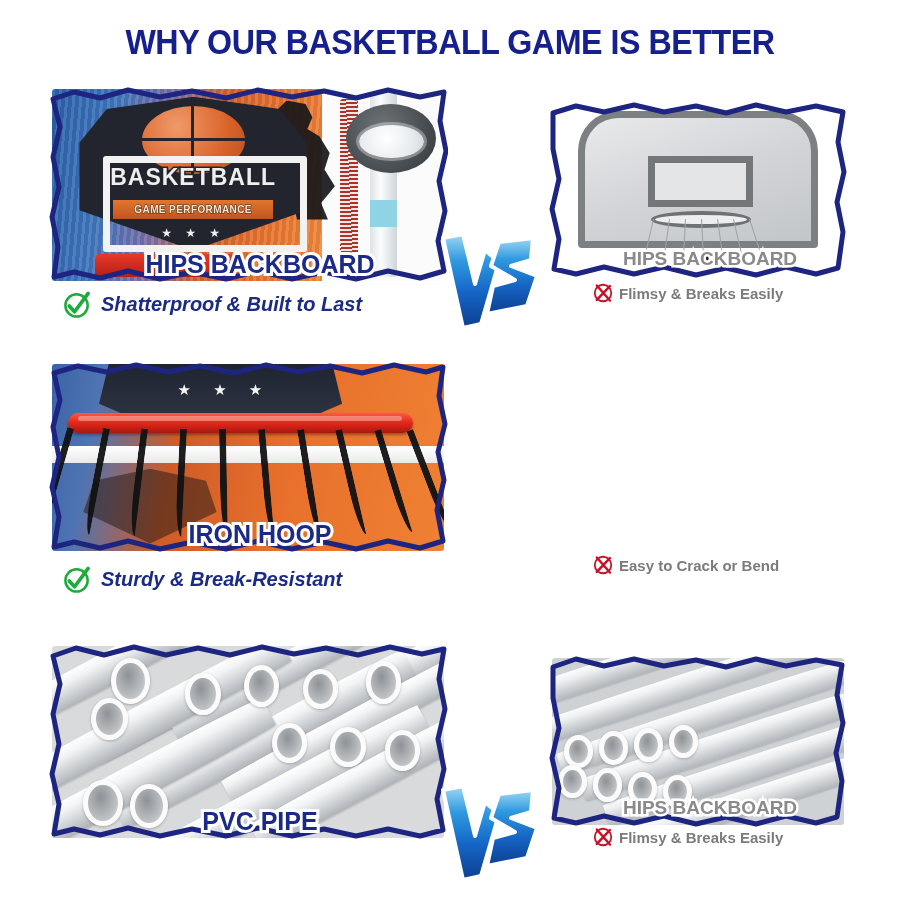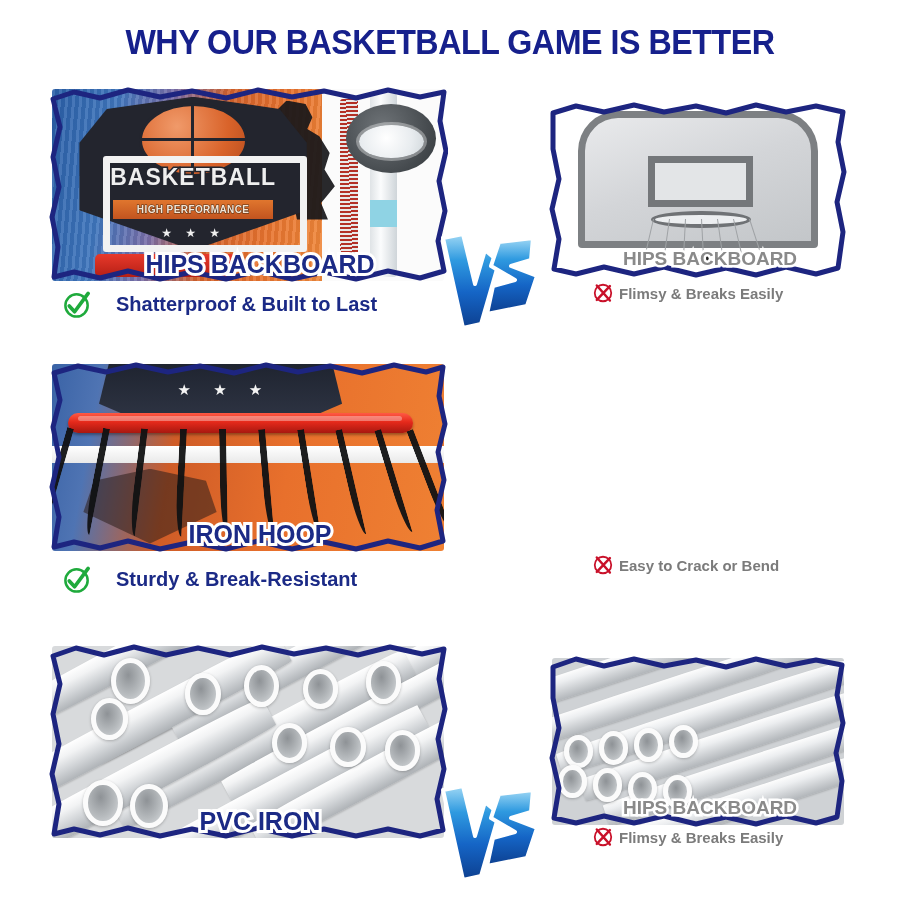--- a/index.html
+++ b/index.html
@@ -82,21 +82,21 @@
     paint-order:stroke fill;
   }
 
   
   .verdict{
     position:absolute;
     display:flex;align-items:center;
     z-index:8;
   }
   .verdict .vtext{font-weight:bold;white-space:nowrap;}
-  .verdict-good .vtext{font-size:20px;color:#1b2a86;margin-left:23px;}
+  .verdict-good .vtext{font-size:20px;color:#1b2a86;margin-left:8px;font-style:italic;}
   .verdict-bad .vtext{font-size:15px;color:#7b7b7b;margin-left:5px;}
 
   .r1 .verdict-good{left:62px;top:214px;}
   .r1 .verdict-bad{left:592px;top:207px;}
   .r2 .verdict-good{left:62px;top:212px;}
   .r2 .verdict-bad{left:592px;top:202px;}
   .r3 .verdict-good{left:62px;top:218px;}
   .r3 .verdict-bad{left:592px;top:194px;}
 
   .ico{display:block;flex:none;}
@@ -348,21 +348,21 @@
       <div class="photo">
         <div class="bb-color">
           <div class="bb-sky"></div>
           <div class="bb-right"></div>
           <div class="bb-player"></div>
           <div class="bb-logo">
             <div class="bb-shield"></div>
             <div class="bb-ball"></div>
             <div class="bb-word">BASKETBALL</div>
             <div class="bb-banner">
-              <span>HIGH PERFORMANCE</span>
+              <span>GAME PERFORMANCE</span>
             </div>
             <div class="bb-stars">★ ★ ★</div>
           </div>
           <div class="bb-innerframe"></div>
           <div class="bb-rim"></div>
           <div class="bb-spring"></div>
           <div class="bb-pipe"></div>
           <div class="bb-pipe-band"></div>
           <div class="bb-pellets"></div>
         </div>
@@ -529,21 +529,21 @@
           <div class="mouth" style="left:49%;top:10%;width:9%;height:22%;"></div>
           <div class="mouth" style="left:64%;top:12%;width:9%;height:21%;"></div>
           <div class="mouth" style="left:80%;top:8%;width:9%;height:22%;"></div>
           <div class="mouth" style="left:56%;top:40%;width:9%;height:21%;"></div>
           <div class="mouth" style="left:71%;top:42%;width:9%;height:21%;"></div>
           <div class="mouth" style="left:85%;top:44%;width:9%;height:21%;"></div>
           <div class="mouth" style="left:8%;top:70%;width:10%;height:24%;"></div>
           <div class="mouth" style="left:20%;top:72%;width:9.5%;height:23%;"></div>
         </div>
       </div>
-      <div class="plabel plabel-good">PVC IRON</div>
+      <div class="plabel plabel-good">PVC PIPE</div>
       <div class="frame">
         <svg viewBox="0 0 400 200" preserveAspectRatio="none">
           <path d="M5,14 L28,6 L56,13 L86,5 L118,13 L150,6 L182,13 L214,5 L246,12 L278,6 L310,13 L342,5 L374,12 L396,7
                    L391,37 L397,67 L390,97 L396,127 L389,157 L395,188 L372,194 L340,187 L308,194 L276,187 L244,194
                    L210,186 L178,194 L144,187 L112,194 L80,186 L52,193 L26,187 L6,192 L11,162 L4,132 L11,102 L5,72 L12,42 Z" fill="none" stroke="#1d2580" stroke-width="5" stroke-linejoin="round"></path>
         </svg>
       </div>
     </div>
 
     <div class="panel panel-bad">

